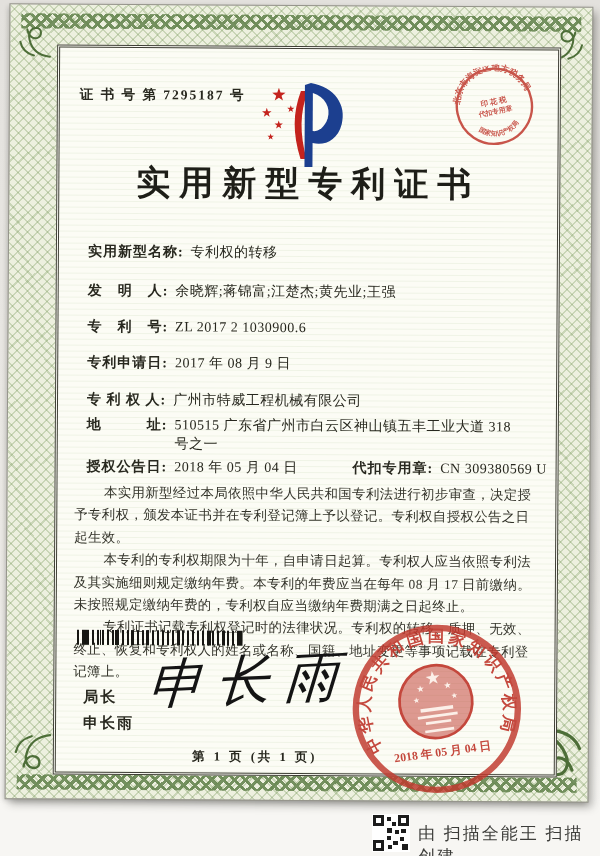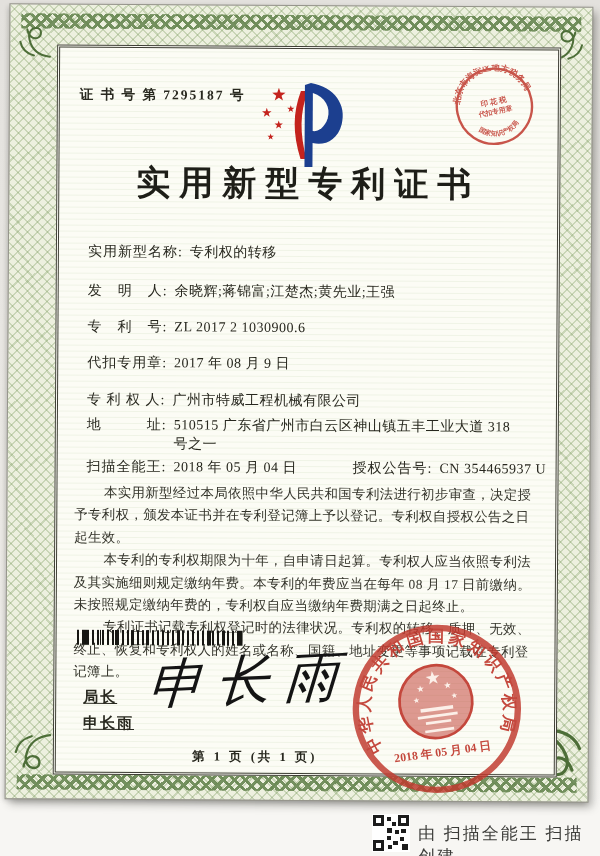--- a/index.html
+++ b/index.html
@@ -38,33 +38,33 @@
   .cert-no{position:absolute;left:20px;top:38px;font-size:13.5px;font-weight:bold;letter-spacing:2px;}
   .logo{position:absolute;left:195px;top:30px;}
   .taxseal{position:absolute;left:394px;top:15px;transform:rotate(-12deg);opacity:.85;}
   .title{position:absolute;left:0;top:112px;width:100%;text-align:center;
     font-size:34px;font-weight:bold;letter-spacing:9px;color:#1e1e18;}
   
   .fields{position:absolute;left:29px;top:194px;width:452px;font-size:14px;line-height:19px;}
   .frow{margin-bottom:17px;position:relative;white-space:nowrap;}
   .frow.r1{margin-bottom:20px;} .frow.r4{margin-bottom:18px;}
   .frow.r5{margin-bottom:6px;} .frow.addr{margin-bottom:4px;white-space:normal;}
-  .flabel{letter-spacing:1px;font-weight:400;margin-top:16px;}
+  .flabel{letter-spacing:1px;font-weight:700;margin-top:16px;}
   .fvalue{margin-left:7px;letter-spacing:.5px;}
   .addr .fvalue{display:inline-block;vertical-align:top;width:352px;}
   .grant2{position:absolute;left:266px;top:0;}
   
   .paras{position:absolute;left:17px;top:434px;width:466px;font-size:13.4px;
     line-height:22.4px;color:#33332a;letter-spacing:.4px;}
   .paras p{margin:0;text-indent:2.2em;font-weight:500;}
   
   .barcode{position:absolute;left:20px;top:582px;width:166px;height:15px;background:
     repeating-linear-gradient(90deg,#161612 0 2px,transparent 2px 5px),
     repeating-linear-gradient(90deg,transparent 0 7px,#161612 7px 10px,transparent 10px 23px,#161612 23px 24px,transparent 24px 31px);}
-  .director{position:absolute;left:27px;top:636px;font-size:15px;font-weight:bold;line-height:26px;letter-spacing:2px;text-decoration:underline;}
+  .director{position:absolute;left:27px;top:636px;font-size:15px;font-weight:bold;line-height:26px;letter-spacing:2px;}
   .signature{position:absolute;left:92px;top:596px;font-size:54px;font-style:italic;
     letter-spacing:14px;color:#141414;transform:rotate(-3deg) skewX(-6deg);white-space:nowrap;}
   .officeseal{position:absolute;left:290px;top:568px;transform:rotate(-8deg);opacity:.92;}
   .pagefoot{position:absolute;left:0;top:700px;width:398px;text-align:center;font-size:12.5px;letter-spacing:3px;font-weight:600;}
   
   .scanrow{position:absolute;left:0;top:806px;width:600px;height:50px;}
   .qr{position:absolute;left:372px;top:8px;}
   .scantext{position:absolute;left:418px;top:16px;font-size:17px;letter-spacing:2px;
     color:#3d3d3a;font-family:"Liberation Sans","DejaVu Sans",sans-serif;}
   text{font-family:"Liberation Serif","DejaVu Serif",serif;}
@@ -145,32 +145,32 @@
       <div class="frow r1">
         <span class="flabel">实用新型名称:</span><span class="fvalue">专利权的转移</span>
       </div>
       <div class="frow">
         <span class="flabel">发　明　人:</span><span class="fvalue">余晓辉;蒋锦富;江楚杰;黄先业;王强</span>
       </div>
       <div class="frow">
         <span class="flabel">专　利　号:</span><span class="fvalue">ZL 2017 2 1030900.6</span>
       </div>
       <div class="frow r4">
-        <span class="flabel">代扣专用章:</span><span class="fvalue">2017 年 08 月 9 日</span>
+        <span class="flabel">专利申请日:</span><span class="fvalue">2017 年 08 月 9 日</span>
       </div>
       <div class="frow r5">
         <span class="flabel">专 利 权 人:</span><span class="fvalue">广州市特威工程机械有限公司</span>
       </div>
       <div class="frow addr">
         <span class="flabel">地　　　址:</span><span class="fvalue">510515 广东省广州市白云区神山镇五丰工业大道 318 号之一</span>
       </div>
       <div class="frow">
-        <span class="flabel">扫描全能王:</span><span class="fvalue">2018 年 05 月 04 日</span>
+        <span class="flabel">授权公告日:</span><span class="fvalue">2018 年 05 月 04 日</span>
         <span class="grant2">
-          <span class="flabel">授权公告号:</span><span class="fvalue">CN 354465937 U</span>
+          <span class="flabel">代扣专用章:</span><span class="fvalue">CN 309380569 U</span>
         </span>
       </div>
     </div>
 
     <div class="paras">
       <p>本实用新型经过本局依照中华人民共和国专利法进行初步审查，决定授予专利权，颁发本证书并在专利登记簿上予以登记。专利权自授权公告之日起生效。</p>
       <p>本专利的专利权期限为十年，自申请日起算。专利权人应当依照专利法及其实施细则规定缴纳年费。本专利的年费应当在每年 08 月 17 日前缴纳。未按照规定缴纳年费的，专利权自应当缴纳年费期满之日起终止。</p>
       <p>专利证书记载专利权登记时的法律状况。专利权的转移、质押、无效、终止、恢复和专利权人的姓名或名称、国籍、地址变更等事项记载在专利登记簿上。</p>
     </div>
 

